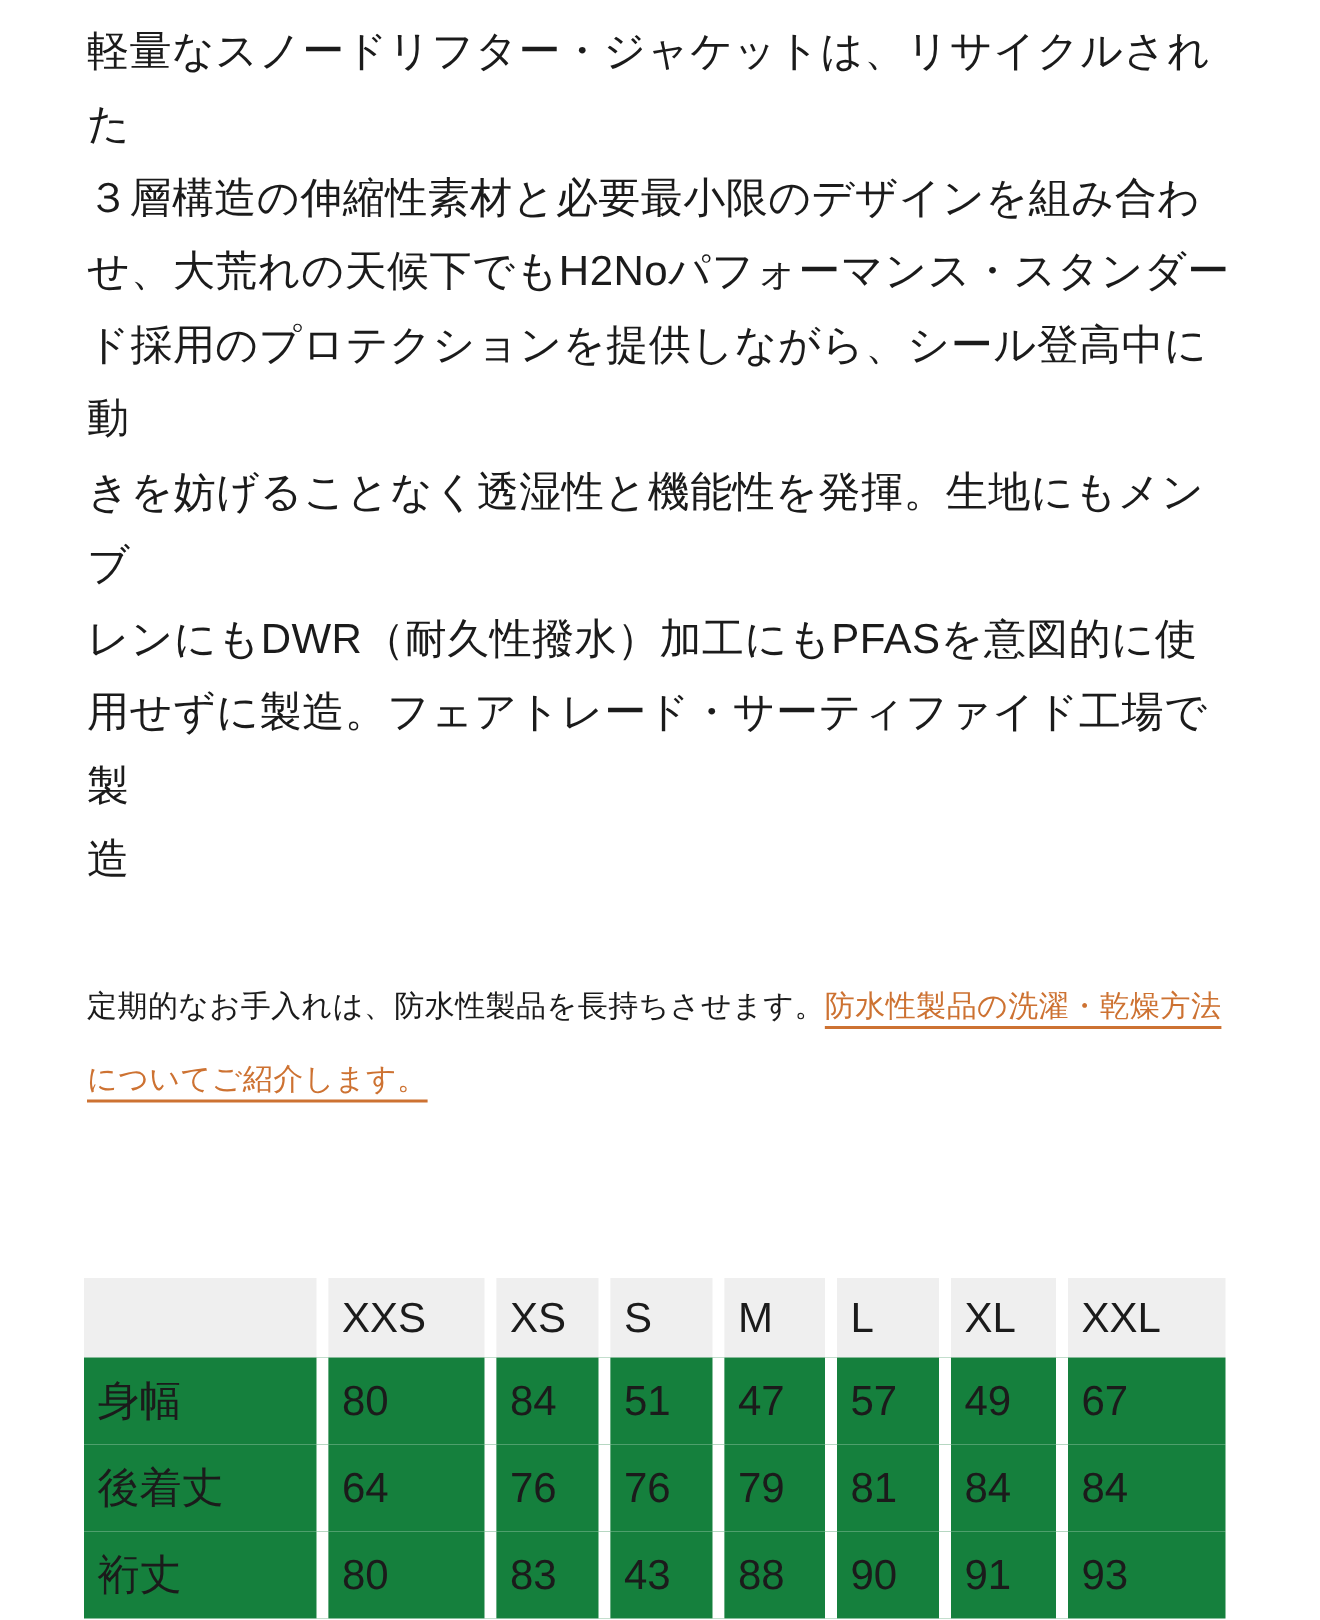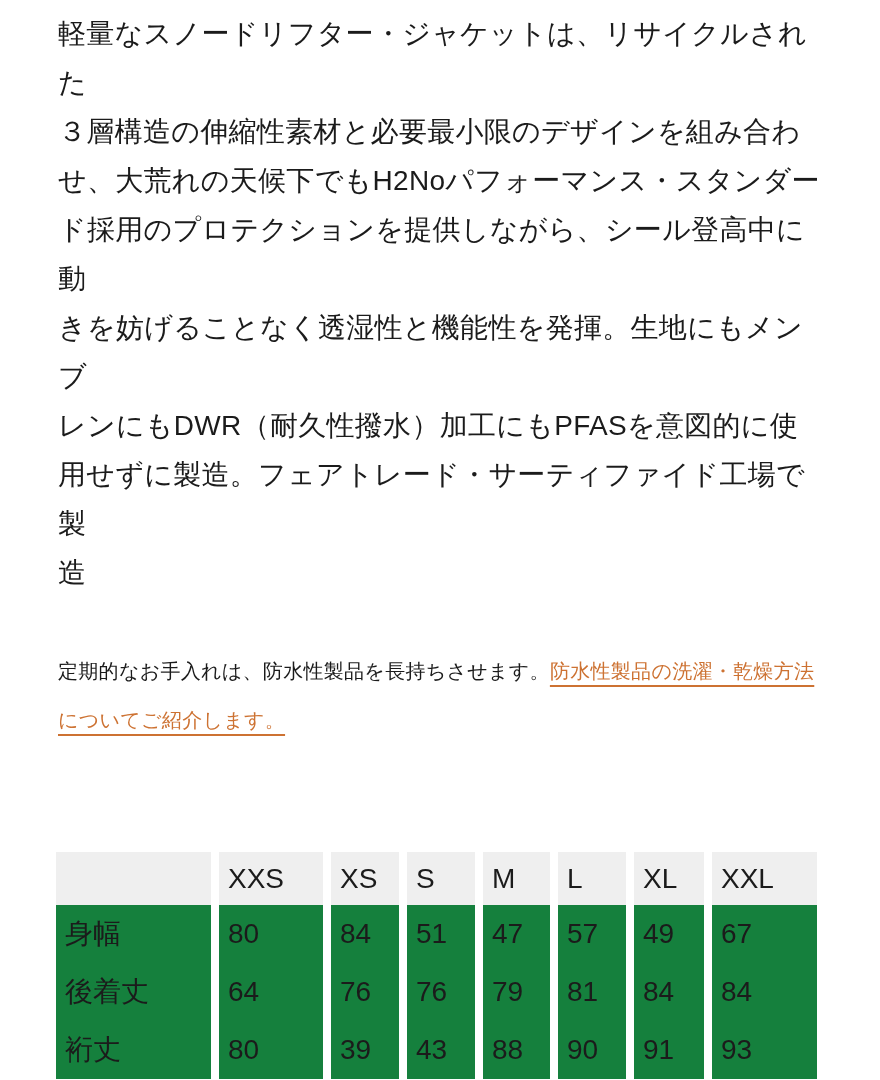--- a/index.html
+++ b/index.html
@@ -124,21 +124,21 @@
         <td>76</td>
         <td>76</td>
         <td>79</td>
         <td>81</td>
         <td>84</td>
         <td>84</td>
       </tr>
       <tr>
         <td>裄丈</td>
         <td>80</td>
-        <td>39</td>
+        <td>83</td>
         <td>43</td>
         <td>88</td>
         <td>90</td>
         <td>91</td>
         <td>93</td>
       </tr>
     </tbody>
   </table>
 
 </div>

